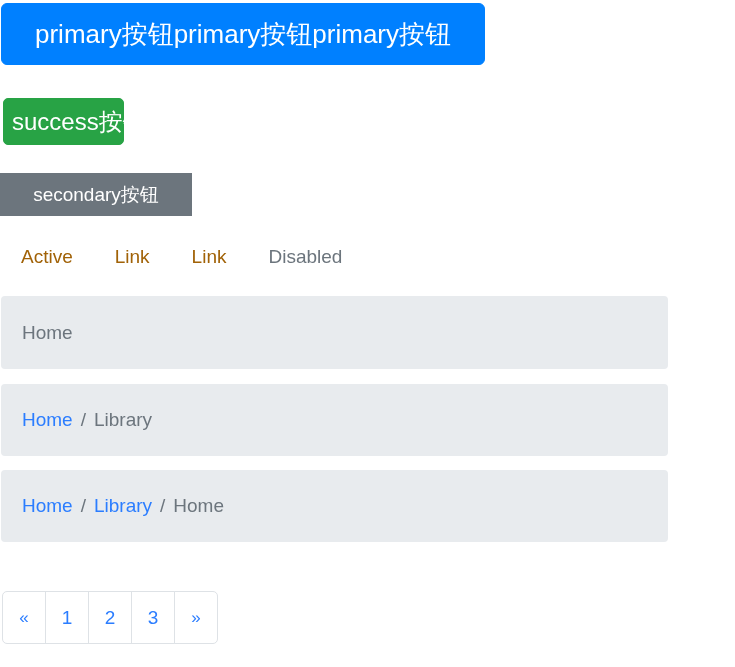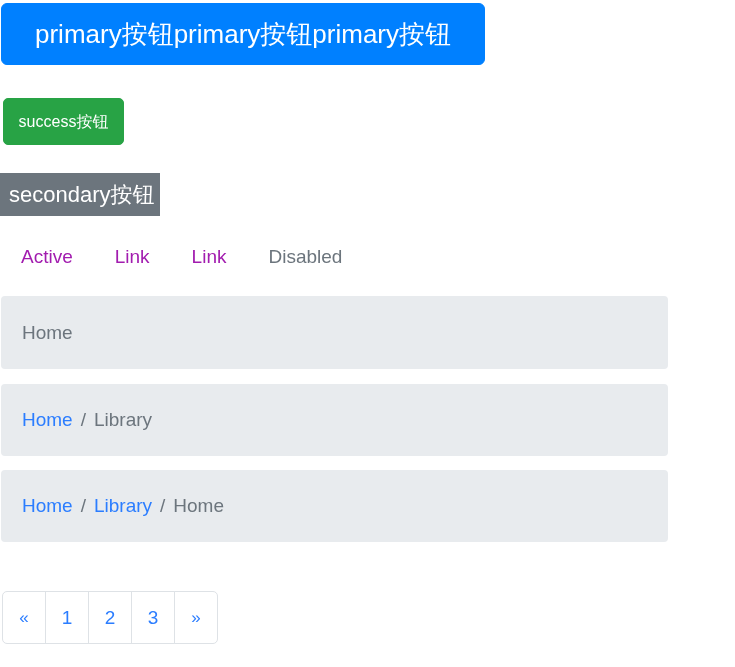--- a/index.html
+++ b/index.html
@@ -52,36 +52,36 @@
   .btn-success {
     position: absolute;
     left: 3px;
     top: 98px;
     width: 121px;
     height: 47px;
     box-sizing: border-box;
     background-color: #28a345;
     border-color: #28a345;
     border-radius: 5px;
-    font-size: 16px;
+    font-size: 24px;
     line-height: 45px;
     padding: 0 8px;
   }
 
   .btn-secondary {
     position: absolute;
     left: 0px;
     top: 173px;
-    width: 160px;
+    width: 192px;
     height: 43px;
     box-sizing: border-box;
     background-color: #6c757d;
     border-color: #6c757d;
     border-radius: 0;
-    font-size: 22px;
+    font-size: 19px;
     line-height: 41px;
     padding: 0 8px;
   }
 
   
   .nav {
     position: absolute;
     left: 0px;
     top: 226px;
     width: 735px;
@@ -89,21 +89,21 @@
     flex-wrap: wrap;
     padding-left: 0;
     margin-bottom: 0;
     list-style: none;
   }
   .nav-item { display: block; }
   .nav-link {
     display: block;
     padding: 4px 21px;
     font-size: 19px;
-    color: #a21caf;
+    color: #a16207;
     text-decoration: none;
     cursor: pointer;
   }
   .nav-link.disabled {
     color: #6c757d;
     cursor: default;
     pointer-events: none;
   }
 
   

